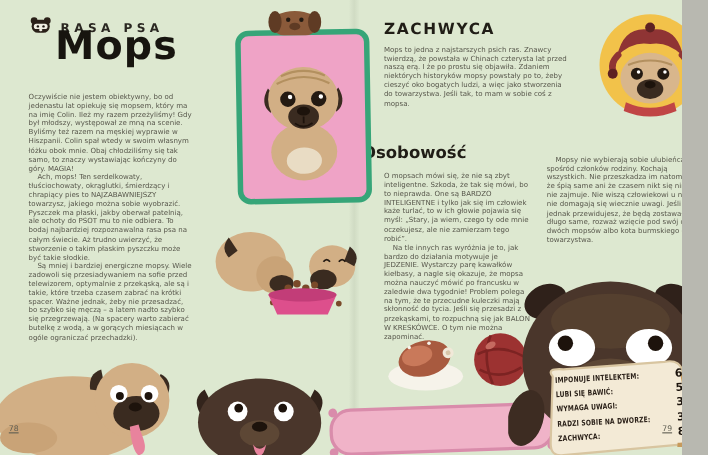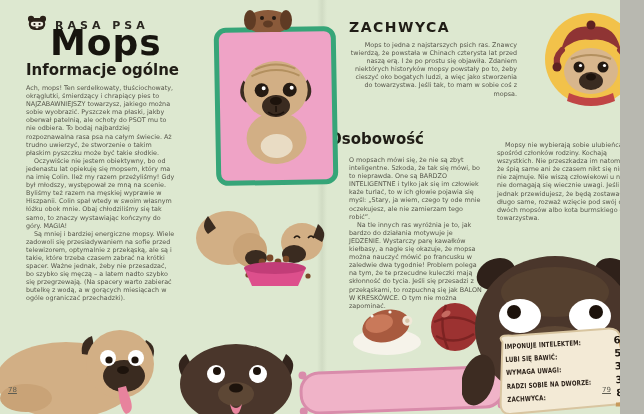--- a/index.html
+++ b/index.html
@@ -17,21 +17,21 @@
   .h-section{font-weight:bold;color:#201d16;}
   .h-info{position:absolute;left:26px;top:61px;font-size:15px;}
   .h-historia{position:absolute;left:349px;top:19px;font-size:14px;letter-spacing:1.5px;}
   .h-osobowosc{position:absolute;left:329px;top:130px;font-size:15px;}
 
   .txt{font-size:6.4px;line-height:8.1px;color:#57564b;}
   .txt p{margin:0;}
   .txt p + p{text-indent:8px;}
   .info-col{position:absolute;left:26px;top:84px;width:150px;z-index:6;}
   .caption-col{position:absolute;left:170px;top:295px;width:152px;z-index:6;}
-  .historia-col{position:absolute;left:349px;top:41px;width:168px;text-align:right;}
+  .historia-col{position:absolute;left:349px;top:41px;width:168px;}
   .oso-col1{position:absolute;left:349px;top:156px;width:134px;}
   .oso-col2{position:absolute;left:497px;top:141px;width:141px;}
   .oso-col2 p{text-indent:8px;}
 
   .page-num{position:absolute;bottom:20px;font-size:7px;color:#5e5d52;z-index:9;text-decoration:underline;}
   .pn-left{left:8px;}
   .pn-right{right:9px;margin-left:29px;}
 
   
   .illu{position:absolute;}
@@ -74,25 +74,24 @@
         <circle cx="9.2" cy="13.1" r="1.2" fill="#1b140e"></circle>
         <circle cx="14.8" cy="13.1" r="1.2" fill="#1b140e"></circle>
         <rect x="10.4" y="15.6" width="3.2" height="2.2" rx="1.1" fill="#f0eee2"></rect>
       </svg>
     </span>
     <span class="series-label">RASA PSA</span>
   </div>
 
   <div class="page-title">Mops</div>
 
-  <div class="h-section h-info">Informacje ogólne</div>
 
   <div class="txt info-col">
+    <p>Oczywiście nie jestem obiektywny, bo od jedenastu lat opiekuję się mopsem, który ma na imię Colin. Ileż my razem przeżyliśmy! Gdy był młodszy, występował ze mną na scenie. Byliśmy też razem na męskiej wyprawie w Hiszpanii. Colin spał wtedy w swoim własnym łóżku obok mnie. Obaj chłodziliśmy się tak samo, to znaczy wystawiając kończyny do góry. MAGIA!</p>
     <p>Ach, mops! Ten serdelkowaty, tłuściochowaty, okrąglutki, śmierdzący i chrapiący pies to NAJZABAWNIEJSZY towarzysz, jakiego można sobie wyobrazić. Pyszczek ma płaski, jakby oberwał patelnią, ale ochoty do PSOT mu to nie odbiera. To bodaj najbardziej rozpoznawalna rasa psa na całym świecie. Aż trudno uwierzyć, że stworzenie o takim płaskim pyszczku może być takie słodkie.</p>
-    <p>Oczywiście nie jestem obiektywny, bo od jedenastu lat opiekuję się mopsem, który ma na imię Colin. Ileż my razem przeżyliśmy! Gdy był młodszy, występował ze mną na scenie. Byliśmy też razem na męskiej wyprawie w Hiszpanii. Colin spał wtedy w swoim własnym łóżku obok mnie. Obaj chłodziliśmy się tak samo, to znaczy wystawiając kończyny do góry. MAGIA!</p>
     <p>Są mniej i bardziej energiczne mopsy. Wiele zadowoli się przesiadywaniem na sofie przed telewizorem, optymalnie z przekąską, ale są i takie, które trzeba czasem zabrać na krótki spacer. Ważne jednak, żeby nie przesadzać, bo szybko się męczą – a latem nadto szybko się przegrzewają. (Na spacery warto zabierać butelkę z wodą, a w gorących miesiącach w ogóle ograniczać przechadzki).</p>
   </div>
 
   <div class="illu portrait">
     <svg width="92" height="128" viewBox="0 0 92 128">
       <ellipse cx="46" cy="96" rx="30" ry="26" fill="#d2af85"></ellipse>
       <ellipse cx="46" cy="104" rx="16" ry="12" fill="#e9dcc4"></ellipse>
       <path d="M14,38 q-8,14 2,22 l10,-8 z" fill="#3a2b20"></path>
       <path d="M78,38 q8,14 -2,22 l-10,-8 z" fill="#3a2b20"></path>
       <ellipse cx="46" cy="48" rx="32" ry="29" fill="#d2af85"></ellipse>

